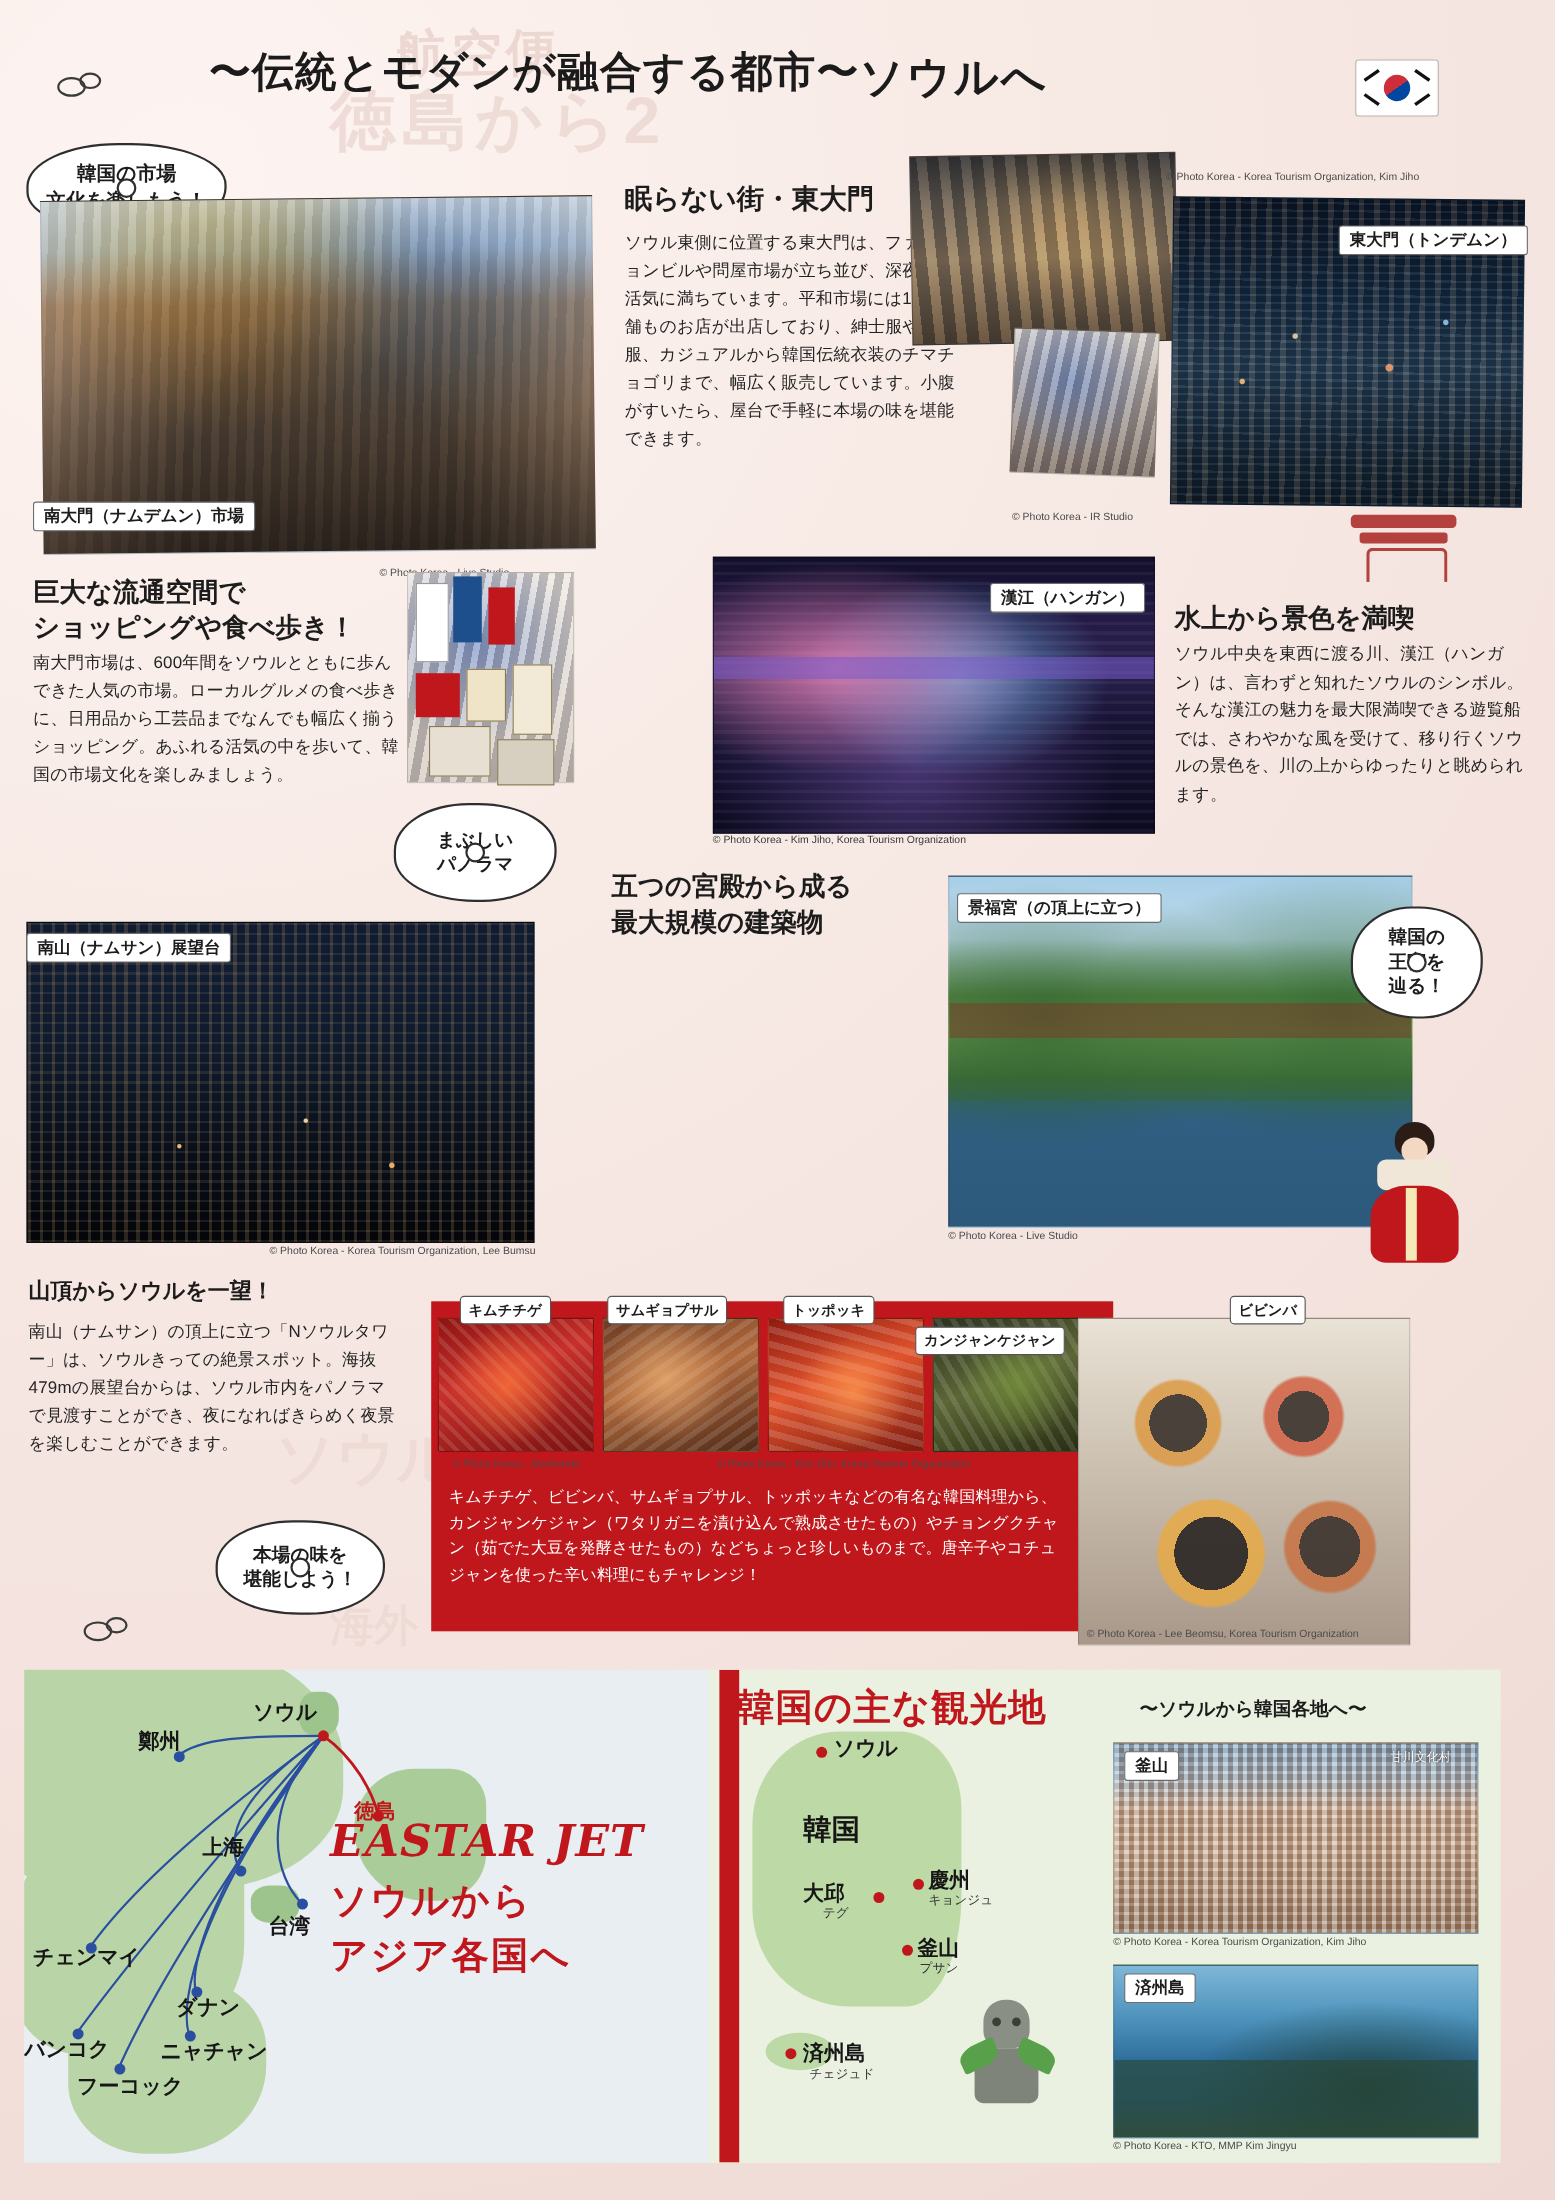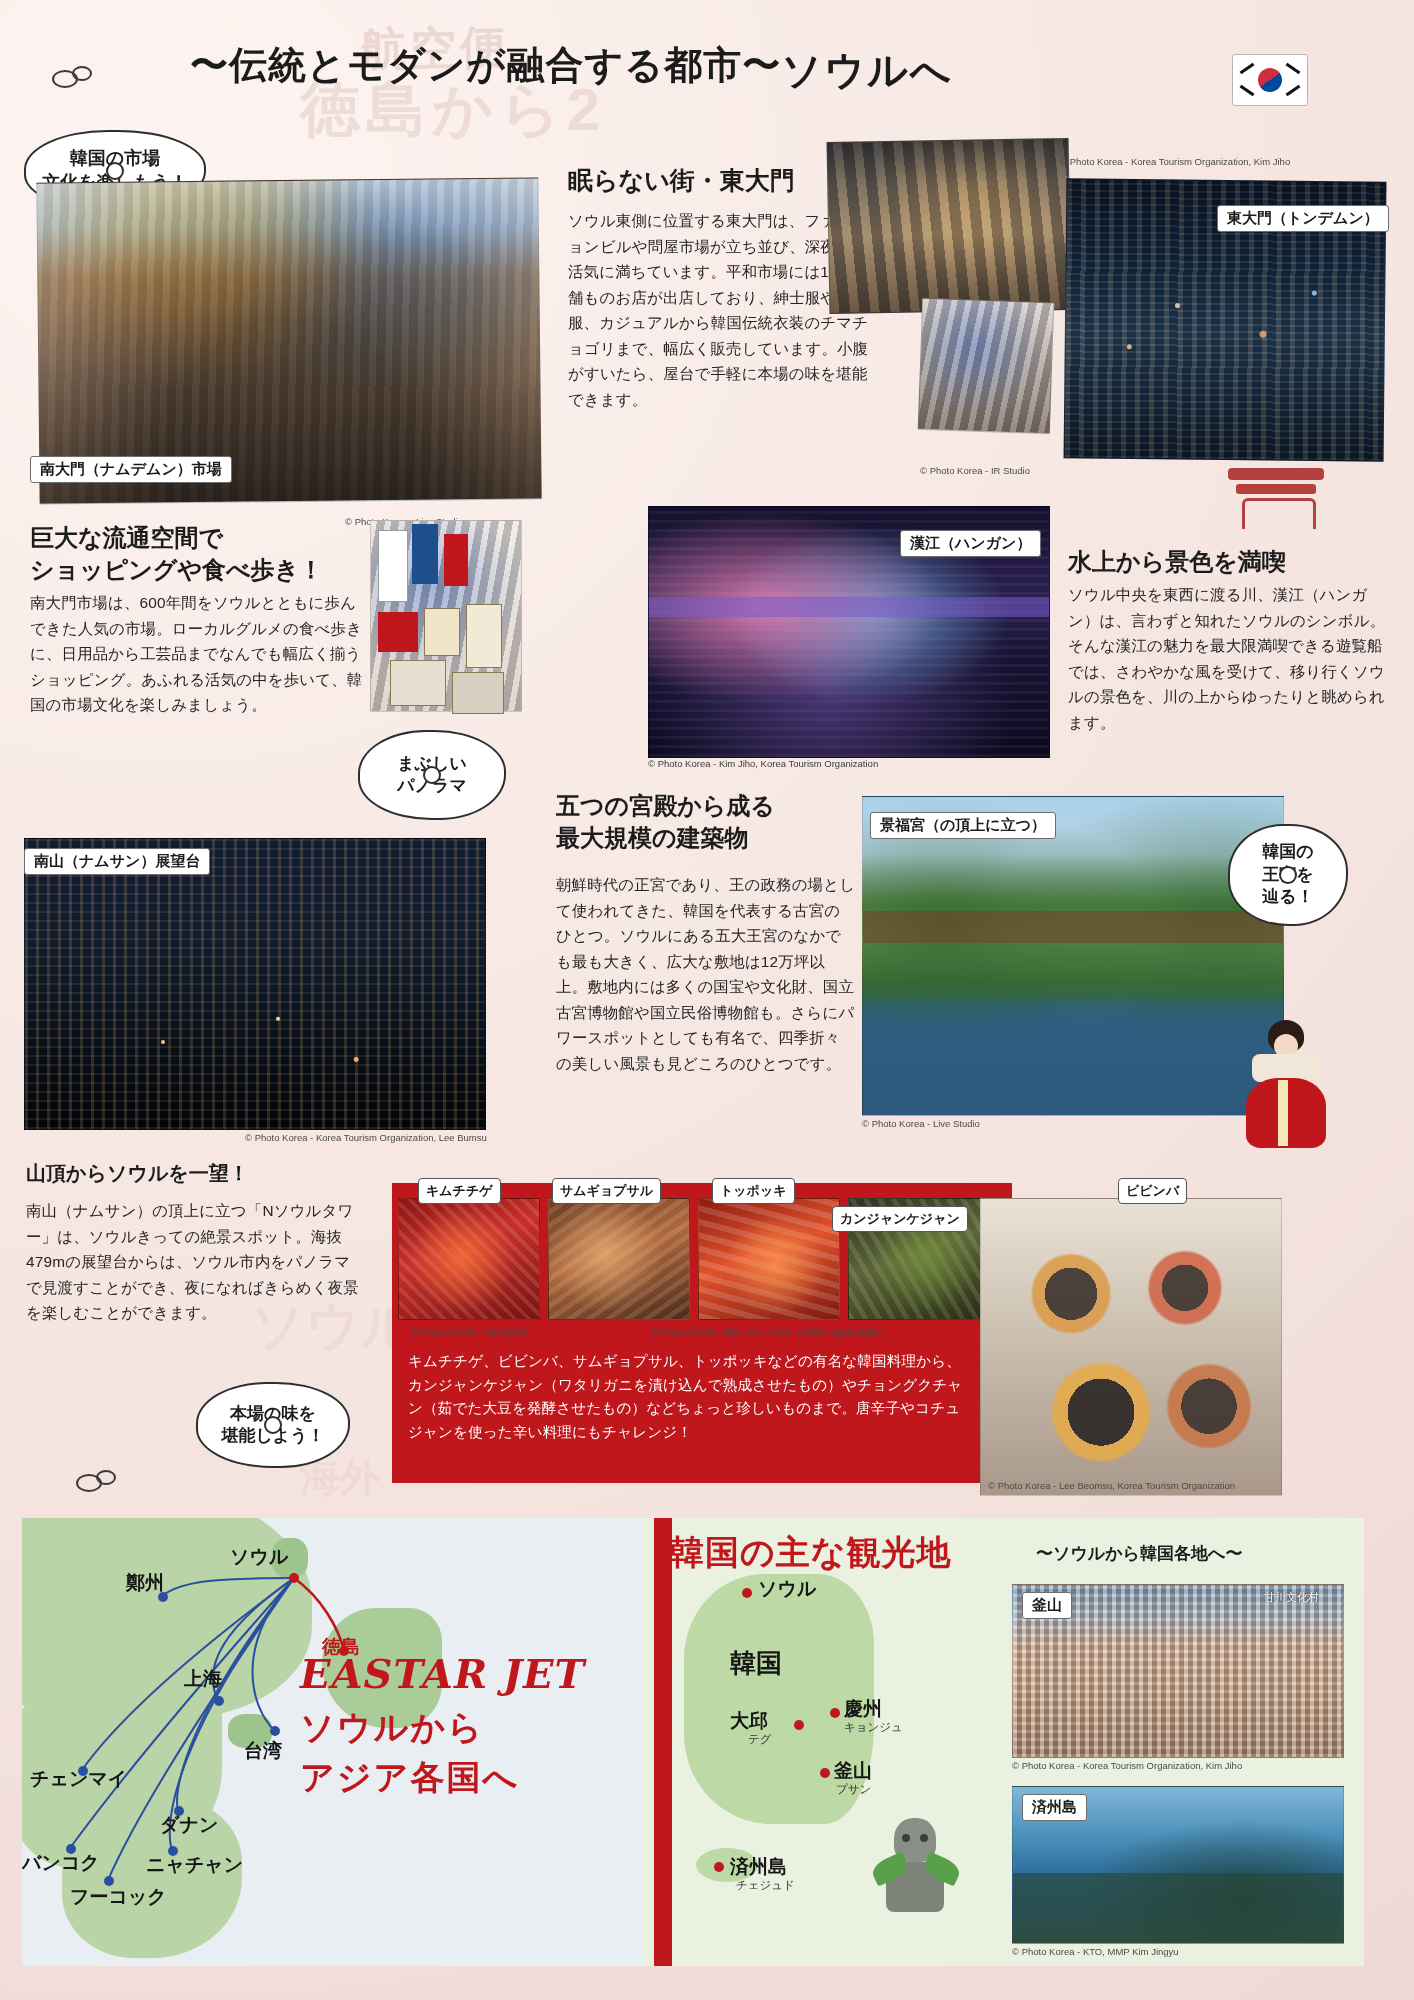--- a/index.html
+++ b/index.html
@@ -292,21 +292,20 @@
   </div>
 
   <div class="photo ph-namsan" style="left:24px;top:838px;width:460px;height:290px;"></div>
   <div class="cap" style="left:24px;top:848px;">南山（ナムサン）展望台</div>
   <div class="credit" style="left:245px;top:1132px;">© Photo Korea - Korea Tourism Organization, Lee Bumsu</div>
   <div class="h-jp" style="position:absolute;left:26px;top:1160px;width:380px;font-size:20px;">山頂からソウルを一望！</div>
   <div class="body-jp" style="position:absolute;left:26px;top:1198px;width:335px;">南山（ナムサン）の頂上に立つ「Nソウルタワー」は、ソウルきっての絶景スポット。海抜479mの展望台からは、ソウル市内をパノラマで見渡すことができ、夜になればきらめく夜景を楽しむことができます。</div>
 
   <div class="h-jp" style="position:absolute;left:556px;top:790px;width:350px;font-size:24px;white-space:pre-line;">五つの宮殿から成る
 最大規模の建築物</div>
-  <div class="body-jp" style="position:absolute;left:556px;top:872px;width:300px;">朝鮮時代の正宮であり、王の政務の場として使われてきた、韓国を代表する古宮のひとつ。ソウルにある五大王宮のなかでも最も大きく、広大な敷地は12万坪以上。敷地内には多くの国宝や文化財、国立古宮博物館や国立民俗博物館も。さらにパワースポットとしても有名で、四季折々の美しい風景も見どころのひとつです。</div>
   <div class="photo ph-palace" style="left:862px;top:796px;width:420px;height:318px;"></div>
   <div class="cap" style="left:870px;top:812px;">景福宮（の頂上に立つ）</div>
   <div class="credit" style="left:862px;top:1118px;">© Photo Korea - Live Studio</div>
   <div class="bubble" style="left:1228px;top:824px;width:120px;height:102px;white-space:pre-line;">
     <span>韓国の
 王宮を
 辿る！</span>
   </div>
 
   <div style="position:absolute;left:1238px;top:1020px;width:96px;height:130px;">

